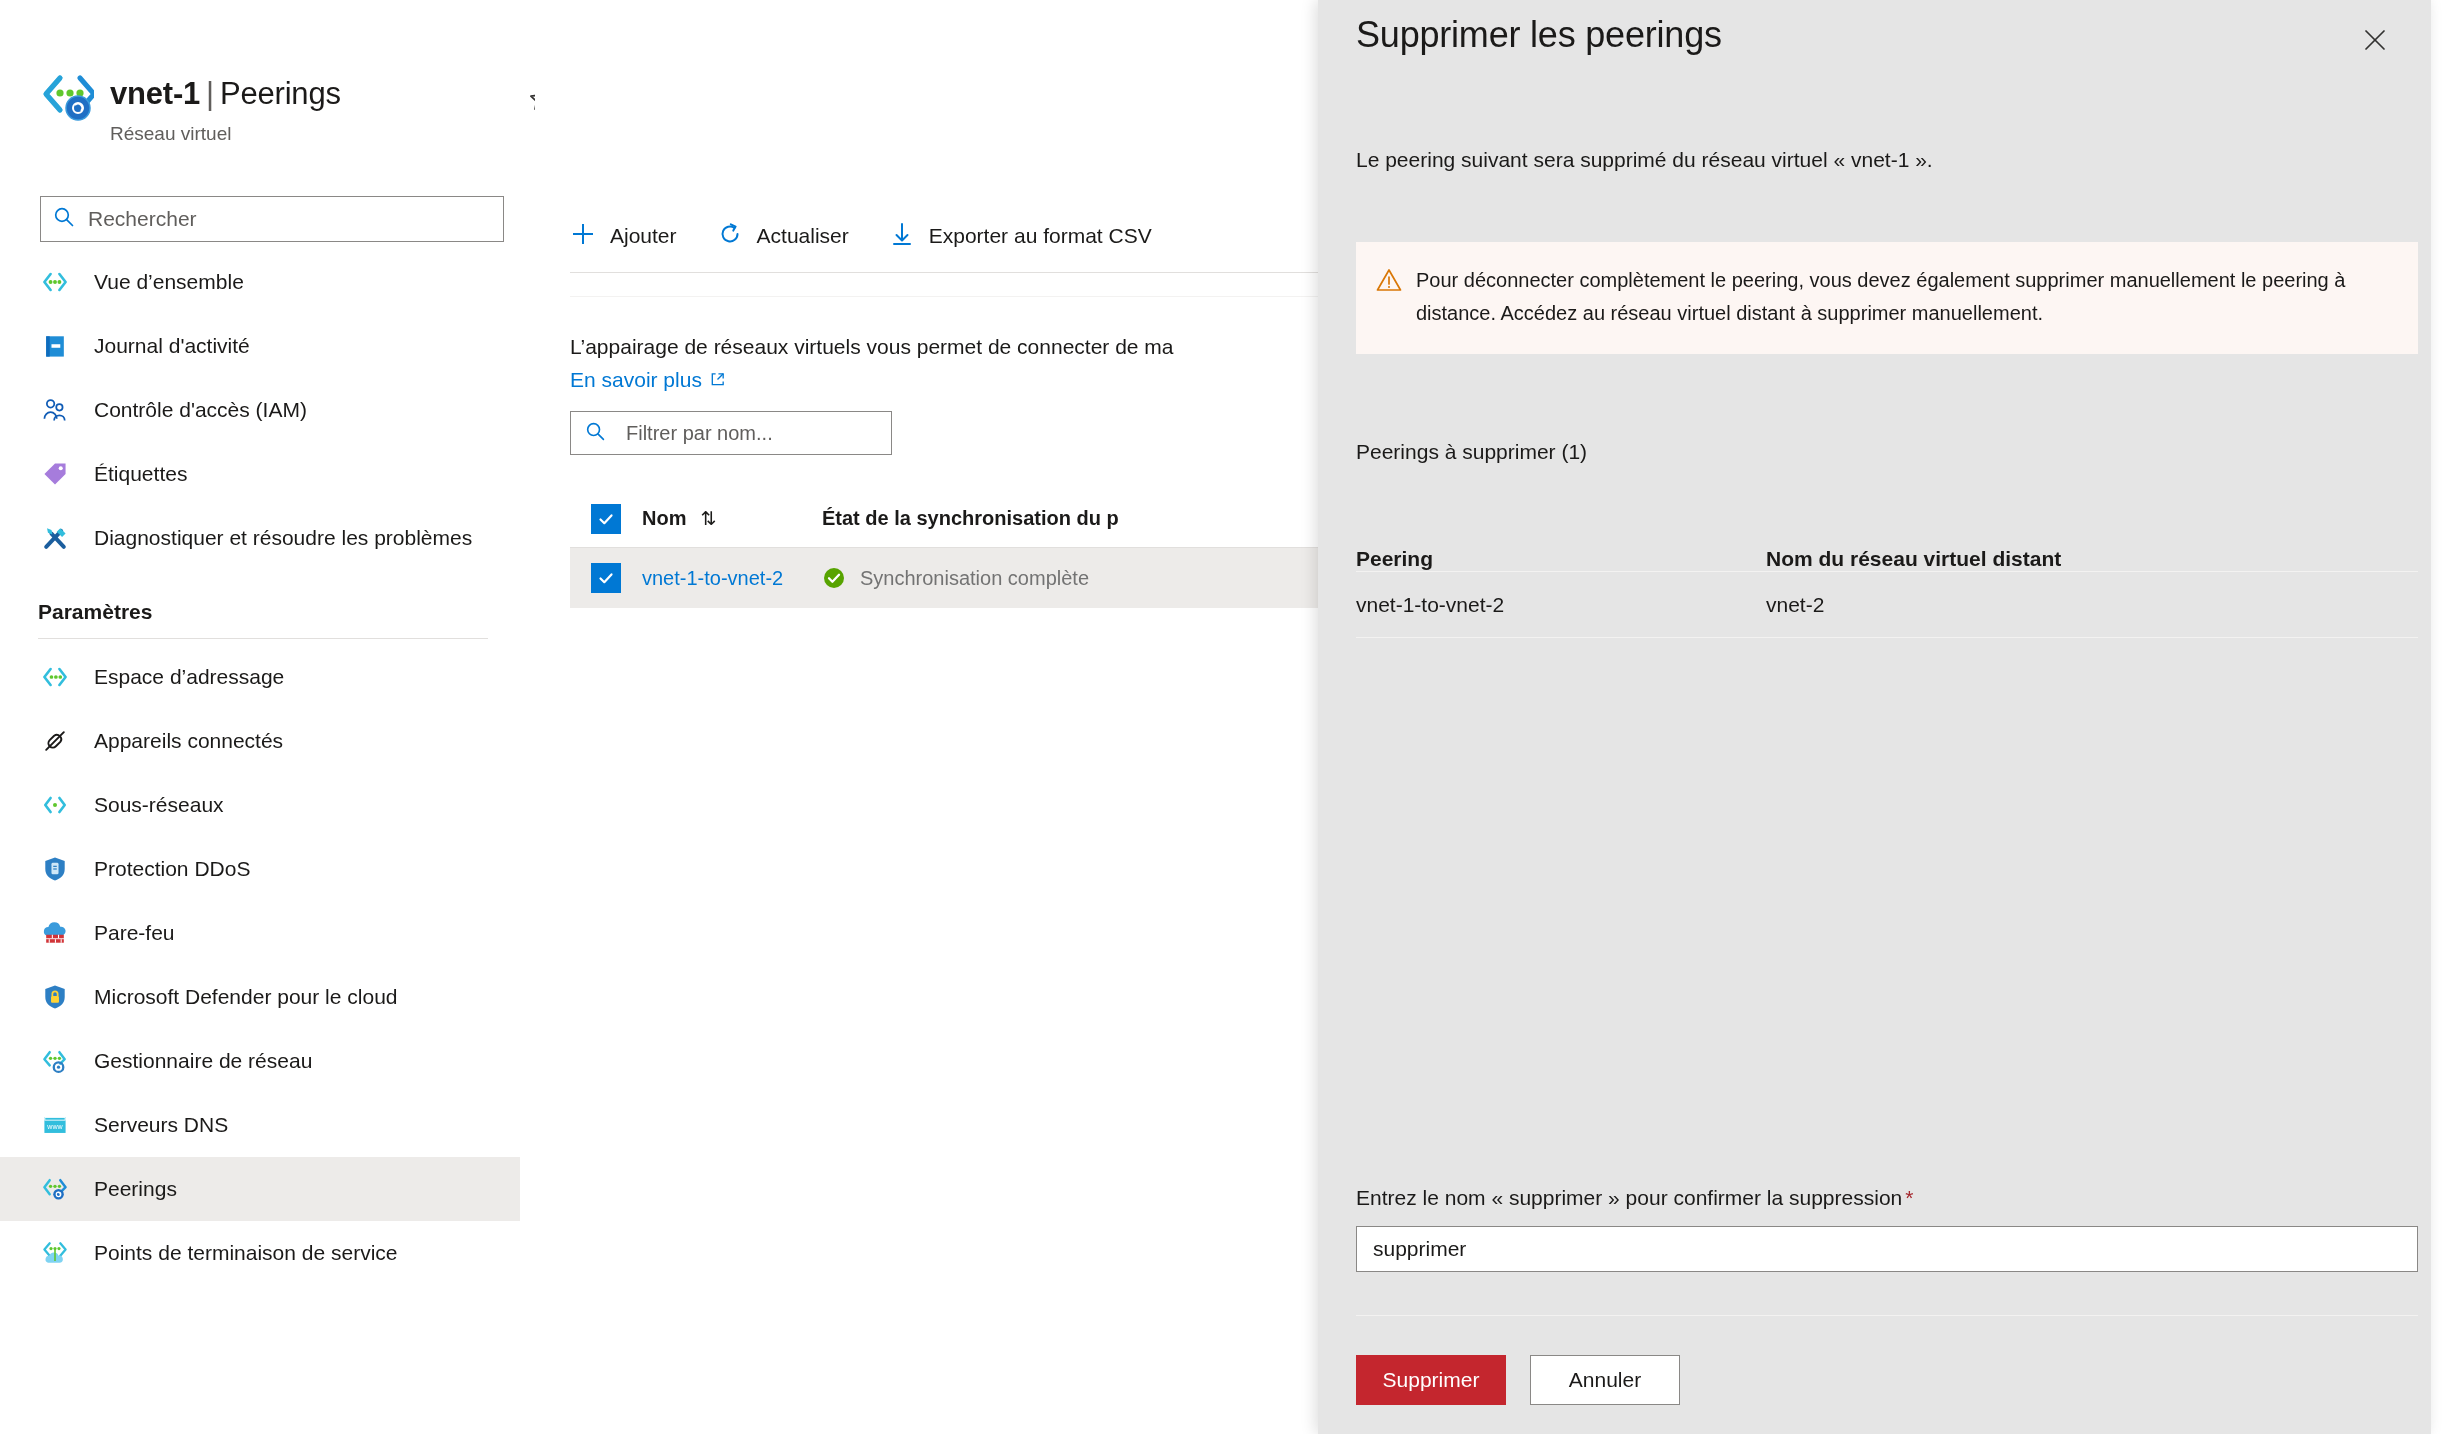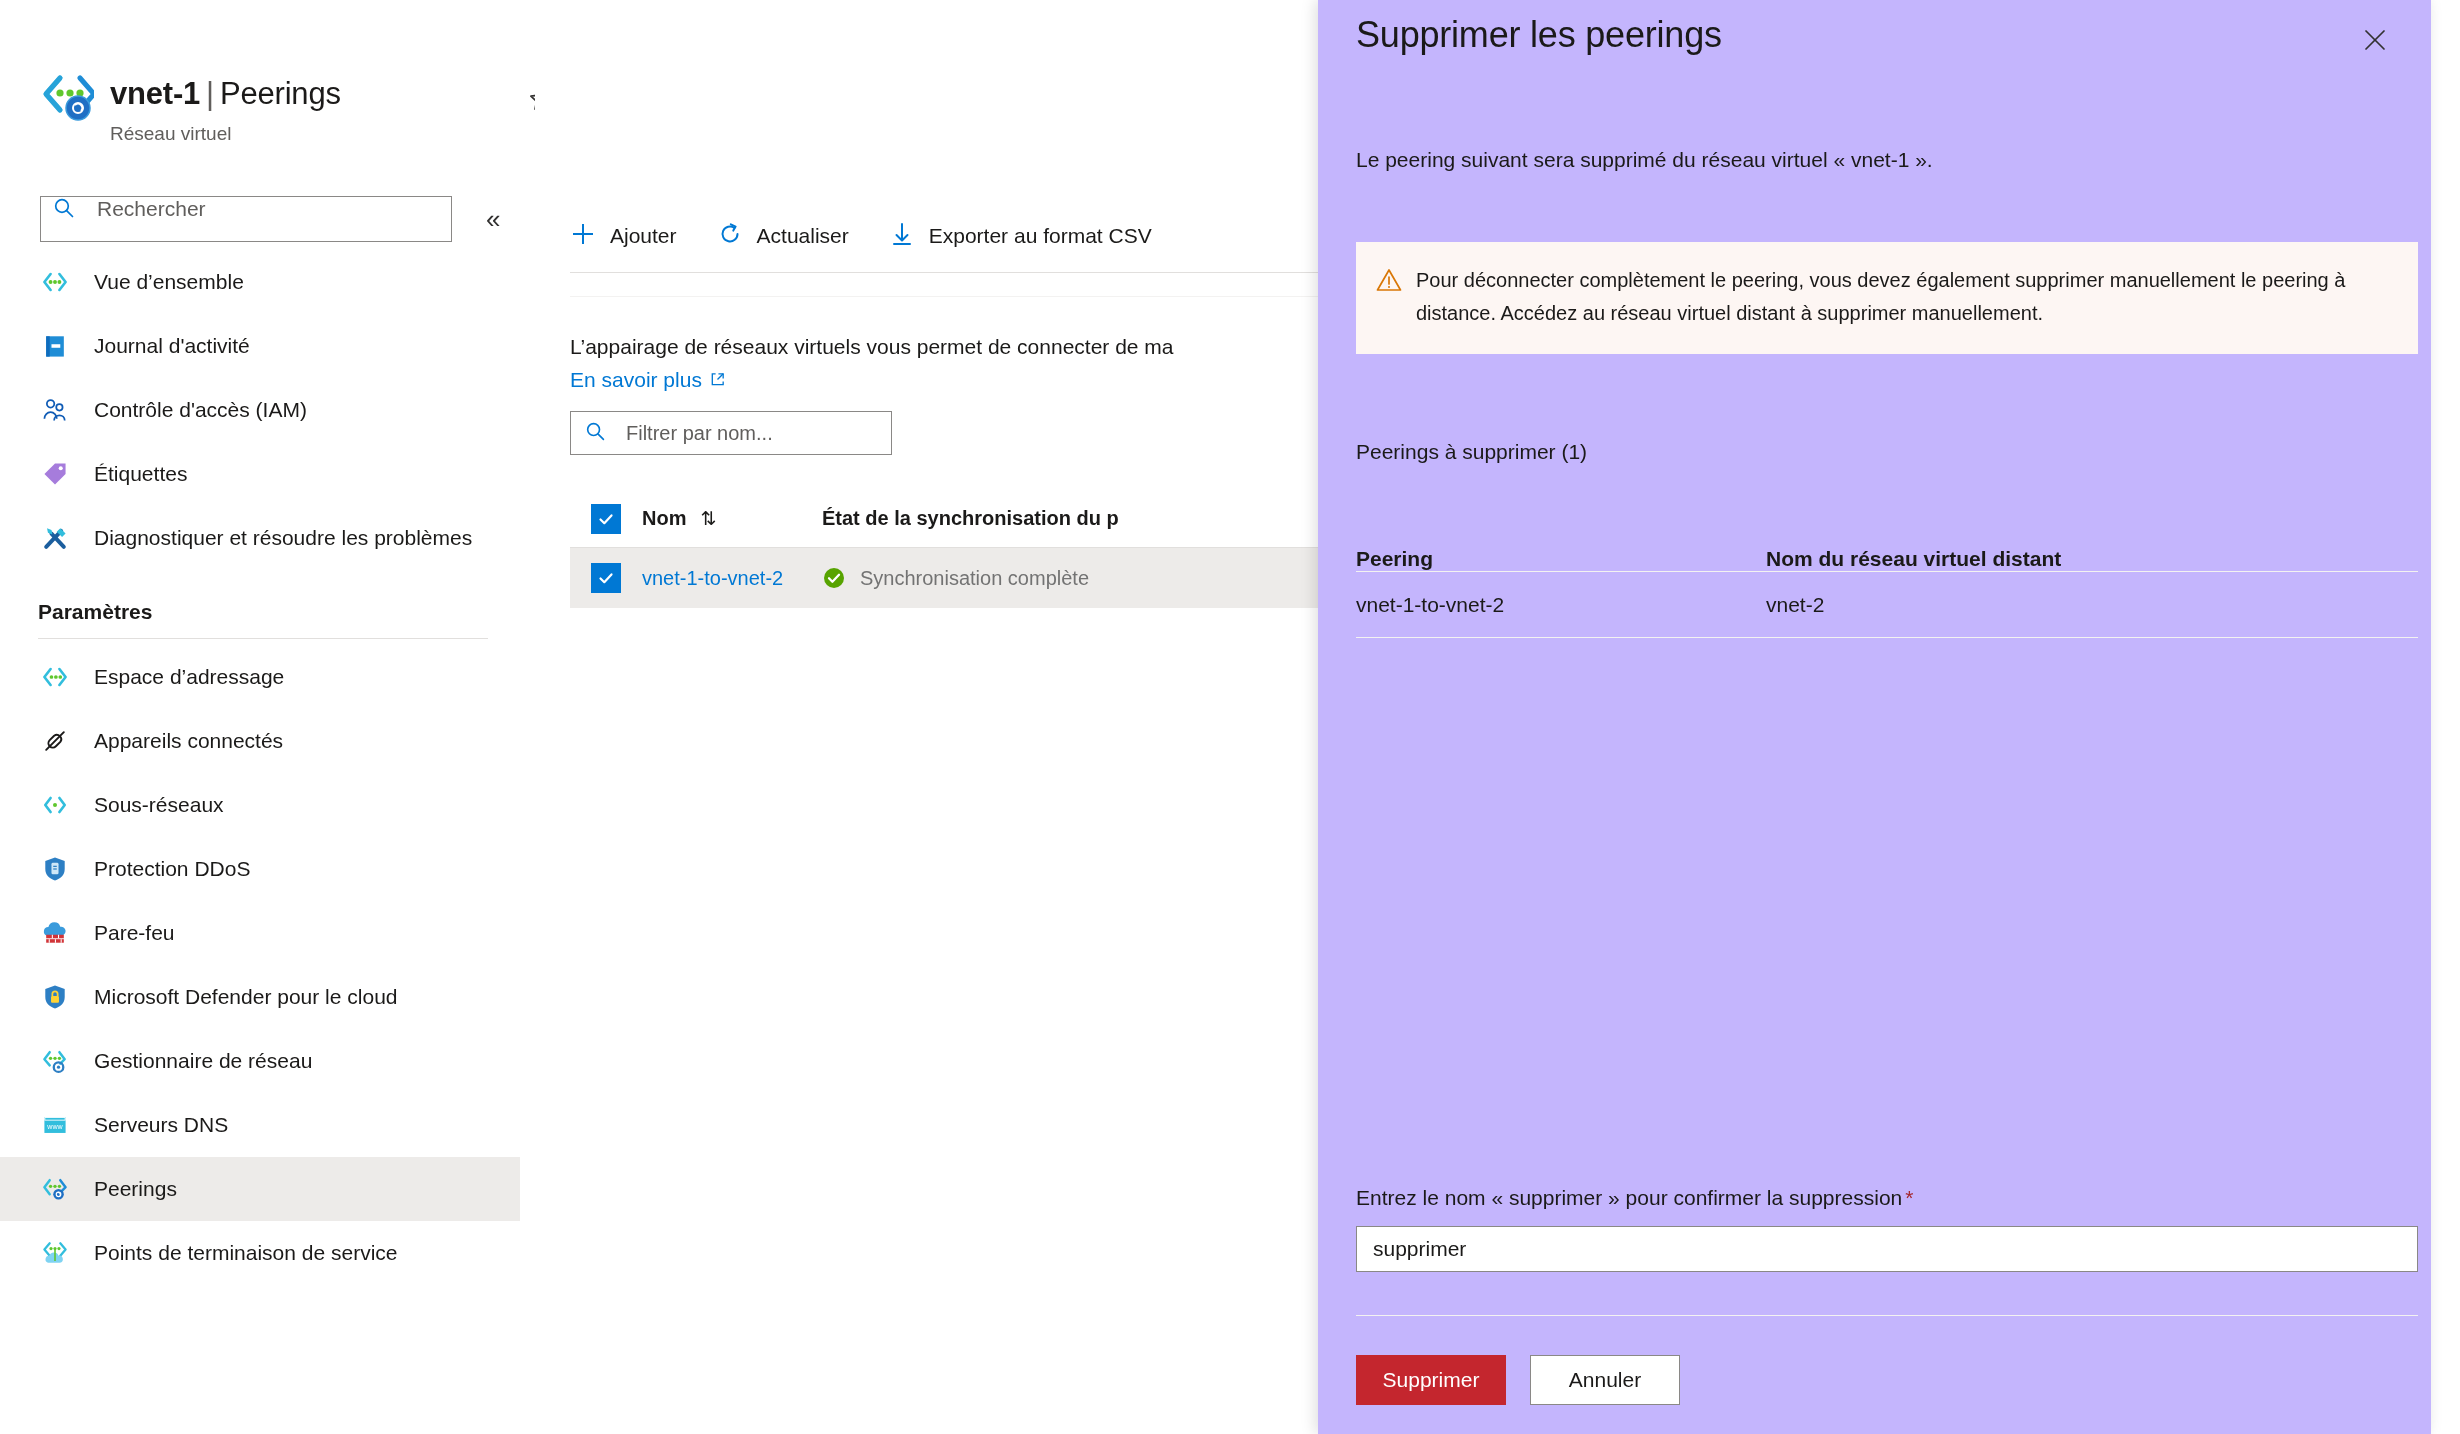--- a/index.html
+++ b/index.html
@@ -20,21 +20,21 @@
   .res-titleblock { padding-top: 4px; }
   .res-title { font-size: 31px; line-height: 44px; font-weight: 400; color: #1b1a19; letter-spacing: -0.2px; white-space: nowrap; }
   .res-title .bold { font-weight: 700; }
   .res-title .sep { font-weight: 300; color: #605e5c; padding: 0 6px; }
   .res-sub { font-size: 19px; color: #605e5c; margin-top: 7px; }
 
   .title-actions { position: absolute; left: 525px; top: 82px; display: flex; align-items: center; gap: 36px; }
   .icon-btn { width: 34px; height: 34px; display: flex; align-items: center; justify-content: center; cursor: pointer; }
 
   .nav-search-row { position: absolute; left: 40px; top: 196px; display: flex; align-items: center; }
-  .nav-search { width: 412px; height: 46px; border: 1px solid #8a8886; background: #fff; display: flex; padding: 0 12px; gap: 9px; }
+  .nav-search { width: 464px; height: 46px; border: 1px solid #8a8886; background: #fff; display: flex; align-items: center; padding: 0 12px; }
   .nav-search .ph { font-size: 21px; color: #605e5c; margin-left: 13px; }
   .collapse-btn { margin-left: 34px; font-size: 26px; color: #323130; cursor: pointer; line-height: 1; user-select: none; }
 
   .nav-list { position: absolute; left: 0; top: 250px; width: 520px; }
   .nav-item { display: flex; align-items: center; min-height: 64px; padding: 6px 0 6px 38px; cursor: pointer; }
   .nav-item.selected { background: #edebe9; }
   .nav-ico { width: 34px; height: 34px; margin-right: 22px; flex: 0 0 auto; display: flex; align-items: center; justify-content: center; }
   .nav-label { font-size: 21px; color: #1b1a19; line-height: 30px; max-width: 410px; }
   .nav-group { padding: 30px 0 0 38px; }
   .nav-group-title { font-size: 21px; font-weight: 700; color: #1b1a19; }
@@ -63,21 +63,21 @@
   .cb svg { display: block; }
   .col-name { width: 180px; flex: 0 0 auto; display: flex; align-items: center; }
   .col-sync { flex: 1 1 auto; display: flex; align-items: center; overflow: hidden; white-space: nowrap; }
   .th { font-size: 20px; font-weight: 700; color: #1b1a19; }
   .sort-ico { margin-left: 14px; font-size: 19px; color: #1b1a19; }
   .cell-link { font-size: 20px; color: #0078d4; cursor: pointer; }
   .cell-txt { font-size: 20px; color: #737373; }
   .ok-ico { margin-right: 14px; flex: 0 0 auto; display: flex; }
 
   
-  #panel { position: absolute; left: 1318px; top: 0; width: 1113px; height: 1434px; background: #c4b5fd;
+  #panel { position: absolute; left: 1318px; top: 0; width: 1113px; height: 1434px; background: #e5e5e5;
            box-shadow: -3px 0 14px rgba(0,0,0,0.13); }
   .pn-title { position: absolute; left: 38px; top: 14px; font-size: 36px; font-weight: 400; color: #1b1a19; letter-spacing: -0.2px; }
   .pn-close { position: absolute; right: 34px; top: 18px; width: 44px; height: 44px; display: flex; align-items: center; justify-content: center; cursor: pointer; }
   .pn-lead { position: absolute; left: 38px; top: 148px; font-size: 21px; color: #1b1a19; }
 
   .warn { position: absolute; left: 38px; top: 242px; width: 1062px; background: #fdf6f3; display: flex; padding: 22px 20px 24px 20px; }
   .warn-ico { width: 34px; flex: 0 0 auto; padding-top: 3px; }
   .warn-txt { font-size: 20px; line-height: 33px; color: #1b1a19; padding-left: 6px; }
 
   .pn-section { position: absolute; left: 38px; top: 440px; font-size: 21px; color: #1b1a19; }

